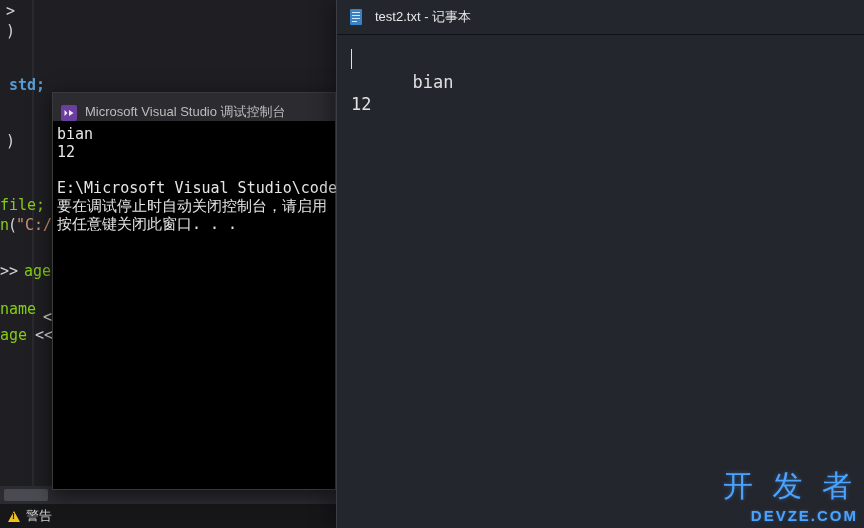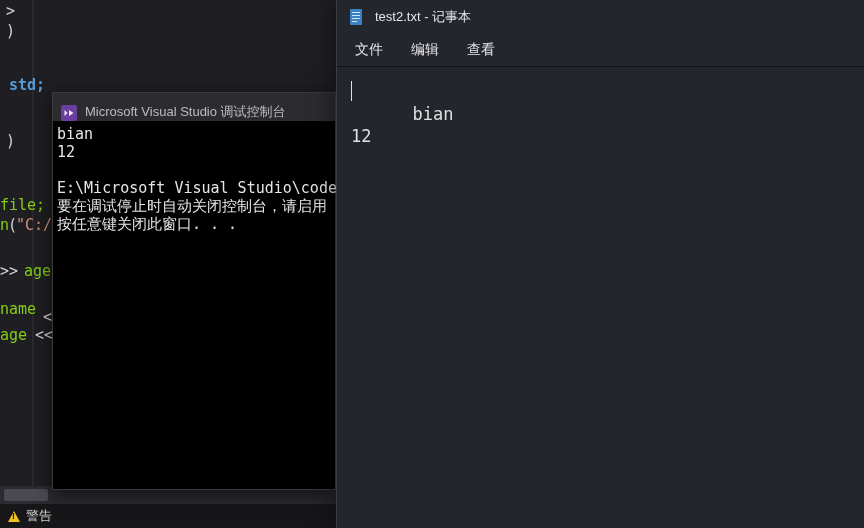--- a/index.html
+++ b/index.html
@@ -106,26 +106,25 @@
         <svg viewBox="0 0 16 18">
             <rect x="1" y="1" width="12" height="16" rx="1" fill="#3b82c4"></rect>
             <rect x="3" y="4" width="8" height="1" fill="#cfe6ff"></rect>
             <rect x="3" y="7" width="8" height="1" fill="#cfe6ff"></rect>
             <rect x="3" y="10" width="8" height="1" fill="#cfe6ff"></rect>
             <rect x="3" y="13" width="5" height="1" fill="#cfe6ff"></rect>
           </svg>
       </span>
       <span>test2.txt - 记事本</span>
     </div>
-    <div class="np-menubar">
-      <span>文件</span>
-      <span>编辑</span>
-      <span>查看</span>
-    </div>
     <div class="np-sep"></div>
     <div class="np-body">
       <span class="np-caret"></span><span>bian
 12</span>
     </div>
   </div>
 
+  <div class="watermark">
+    <div class="cn">开 发 者</div>
+    <div class="en">DEVZE.COM</div>
+  </div>
 
 </div>
 
 </body></html>

